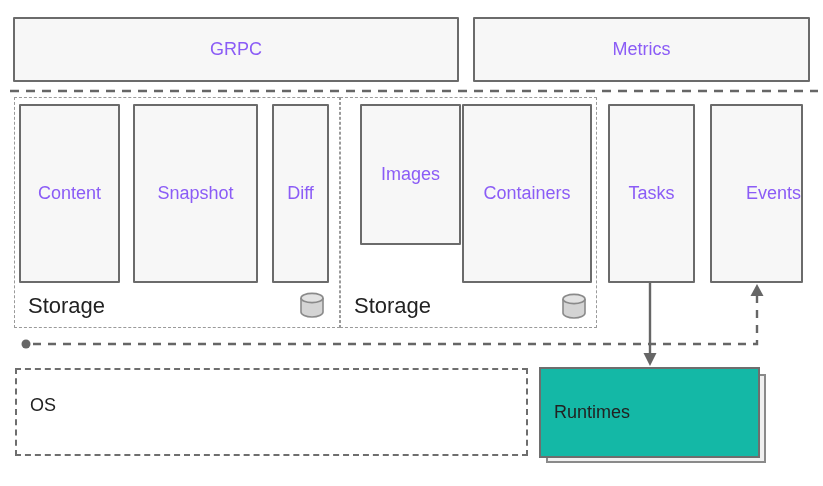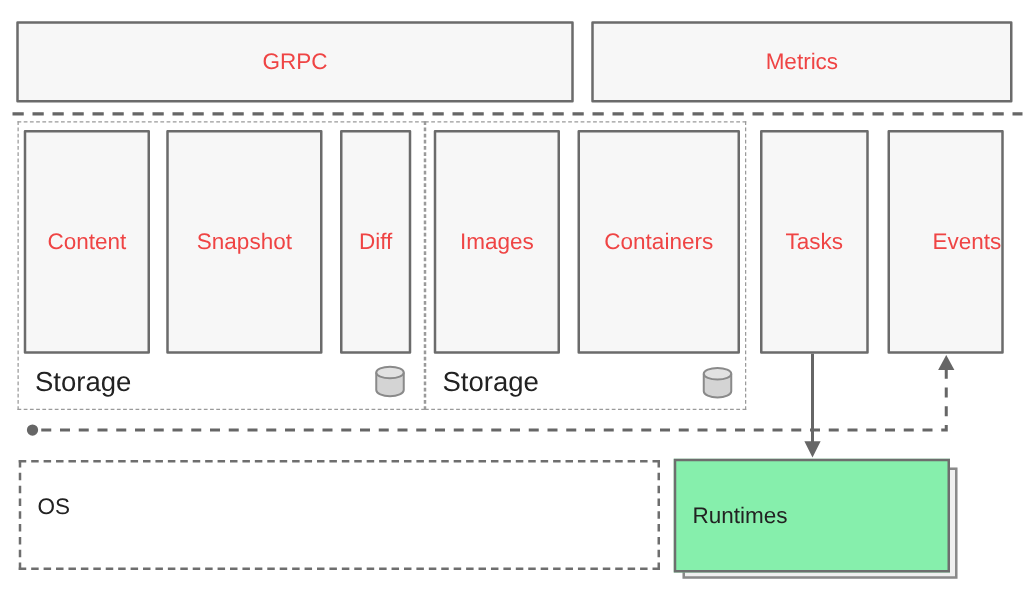--- a/index.html
+++ b/index.html
@@ -3,38 +3,38 @@
 <meta charset="utf-8">
 <style>
   html,body{margin:0;padding:0;background:#ffffff;}
   .stage{
     position:relative;width:823px;height:486px;background:#ffffff;
     font-family:"Liberation Sans","DejaVu Sans",sans-serif;color:#222;overflow:hidden;
   }
   .box{
     position:absolute;background:#f7f7f7;border:2px solid #6b6b6b;border-radius:1px;
     display:flex;align-items:center;justify-content:center;
-    font-size:18px;color:#ef4444;box-sizing:border-box;
+    font-size:18px;color:#8b5cf6;box-sizing:border-box;
   }
   .group{
     position:absolute;border:1px dashed #9a9a9a;box-sizing:border-box;background:transparent;
   }
   .group-label{
     position:absolute;left:13px;bottom:8px;font-size:22px;color:#222;
   }
   .dashed-box{
     position:absolute;border:2px dashed #6e6e6e;box-sizing:border-box;
     display:flex;align-items:center;
   }
   .dashed-box .label{font-size:18px;color:#222;padding:0 0 14px 13px;}
   .stacked-shadow{
     position:absolute;background:#f0f0f0;border:2px solid #8a8a8a;box-sizing:border-box;
   }
   .runtimes{
-    position:absolute;background:#86efac;border:2px solid #6e6e6e;box-sizing:border-box;
+    position:absolute;background:#14b8a6;border:2px solid #6e6e6e;box-sizing:border-box;
     display:flex;align-items:center;font-size:18px;color:#222;padding-left:13px;
   }
   .overlay{position:absolute;left:0;top:0;pointer-events:none;}
   .cyl{position:absolute;}
 </style>
 </head>
 <body>
 
 <div class="stage">
 
@@ -54,21 +54,21 @@
   <div class="box" style="left:133px;top:104px;width:125px;height:179px;">
     <span>Snapshot</span>
   </div>
   <div class="box" style="left:272px;top:104px;width:57px;height:179px;">
     <span>Diff</span>
   </div>
 
   <div class="group" style="left:340px;top:97px;width:257px;height:231px;">
     <span class="group-label">Storage</span>
   </div>
-  <div class="box" style="left:347px;top:104px;width:101px;height:179px;">
+  <div class="box" style="left:360px;top:104px;width:101px;height:141px;">
     <span>Images</span>
   </div>
   <div class="box" style="left:462px;top:104px;width:130px;height:179px;">
     <span>Containers</span>
   </div>
 
   <div class="box" style="left:608px;top:104px;width:87px;height:179px;">
     <span>Tasks</span>
   </div>
   <div class="box" style="left:710px;top:104px;width:93px;height:179px;justify-content:flex-end;">

